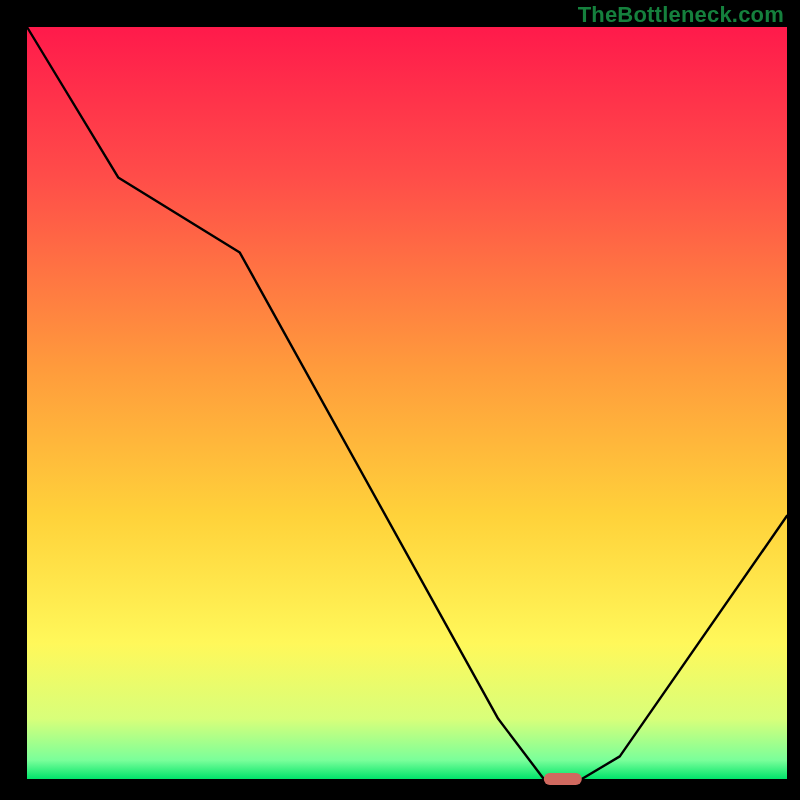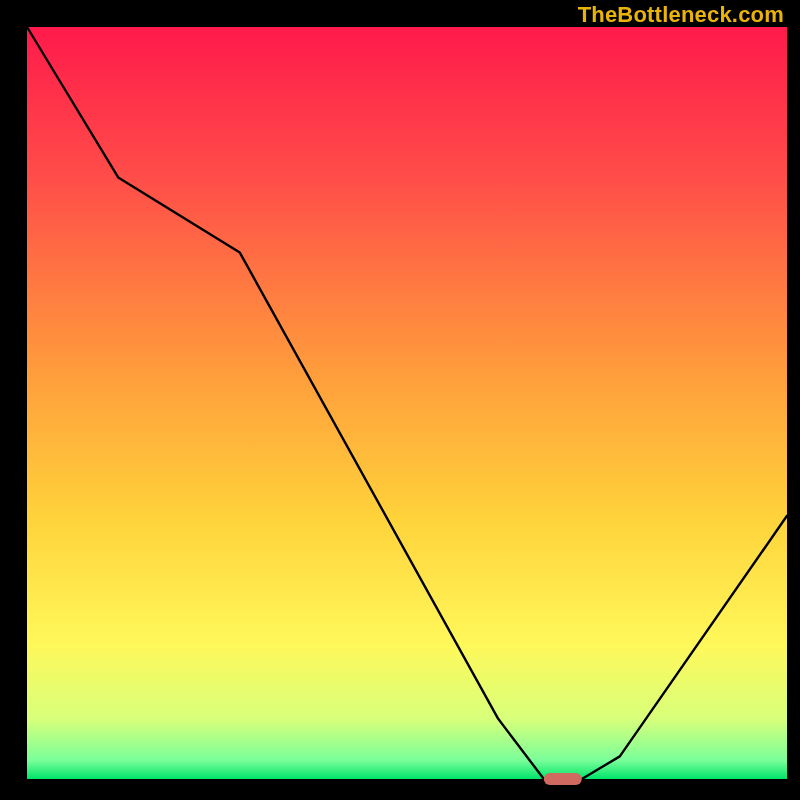--- a/index.html
+++ b/index.html
@@ -16,21 +16,21 @@
     width: 800px;
     height: 800px;
     background: #000;
   }
   .watermark {
     position: absolute;
     top: 2px;
     right: 16px;
     font-size: 22px;
     font-weight: 600;
-    color: #eab308;
+    color: #15803d;
     letter-spacing: 0.2px;
     user-select: none;
   }
   svg {
     position: absolute;
     top: 0;
     left: 0;
   }
 </style>
 </head>

